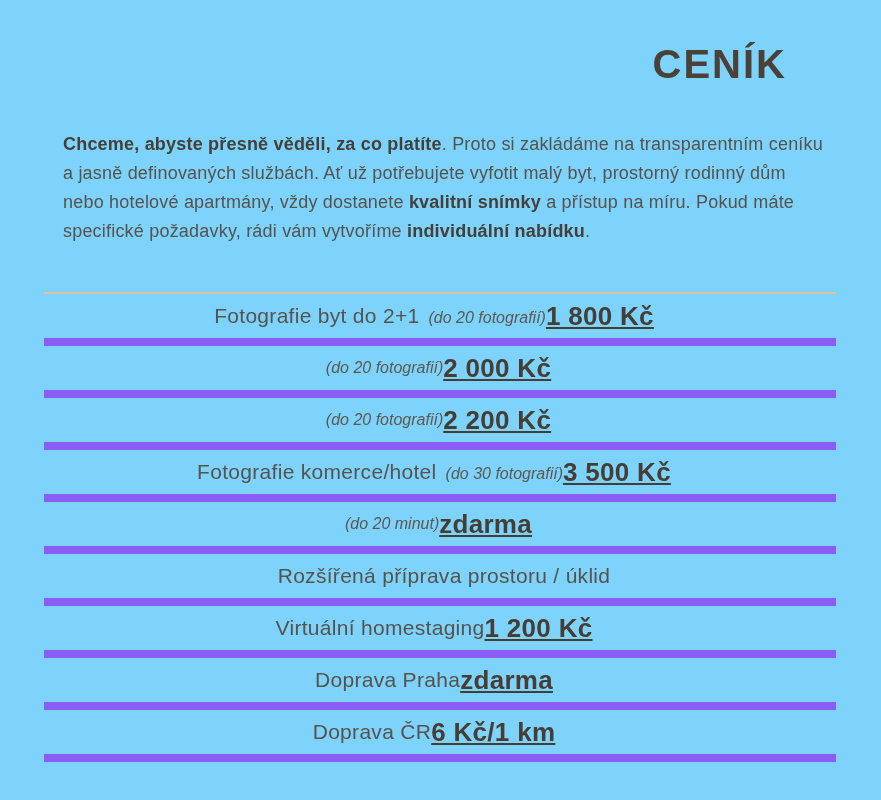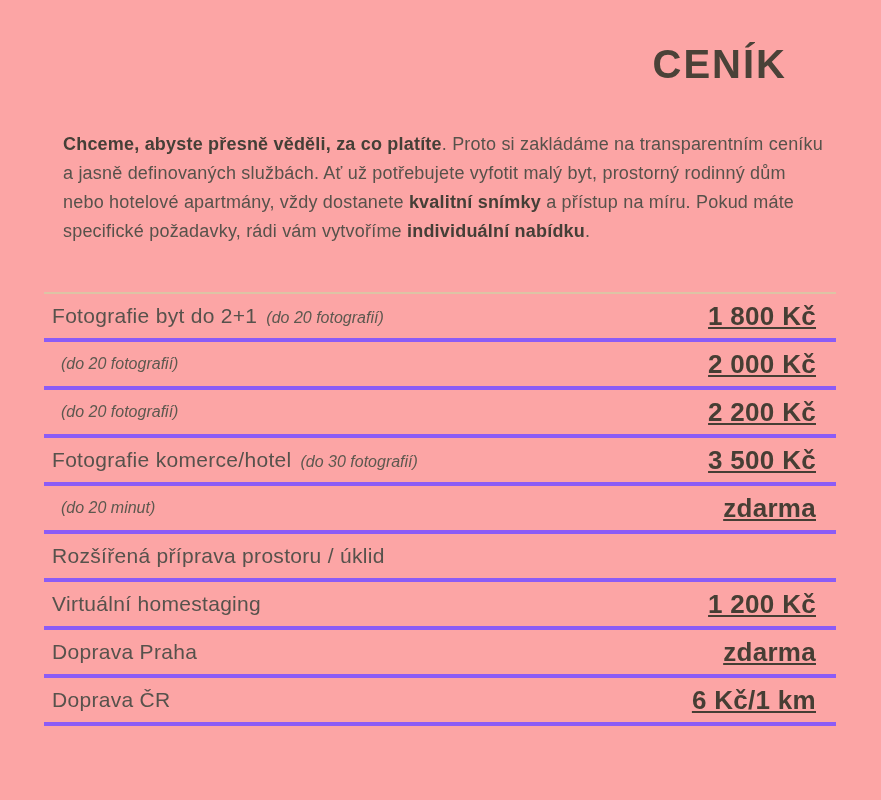--- a/index.html
+++ b/index.html
@@ -5,21 +5,21 @@
   html, body {
     margin: 0;
     padding: 0;
     background: #ffffff;
     font-family: "Liberation Sans", sans-serif;
   }
   .page {
     position: relative;
     width: 881px;
     height: 800px;
-    background: #fca5a5;
+    background: #7dd3fc;
     overflow: hidden;
   }
   .title {
     position: absolute;
     top: 44px;
     right: 94px;
     margin: 0;
     font-size: 40px;
     font-weight: 700;
     letter-spacing: 2px;
@@ -44,23 +44,23 @@
   .price-table {
     position: absolute;
     left: 44px;
     top: 292px;
     width: 792px;
     border-top: 2px solid #ddc4a5;
   }
   .price-row {
     display: flex;
     align-items: center;
-    justify-content: space-between;
+    justify-content: center;
     height: 44px;
-    border-bottom: 4px solid #8b5cf6;
+    border-bottom: 8px solid #8b5cf6;
     box-sizing: content-box;
   }
   .label-wrap {
     display: flex;
     align-items: baseline;
     padding-left: 8px;
     white-space: nowrap;
     overflow: hidden;
   }
   .service-label {

